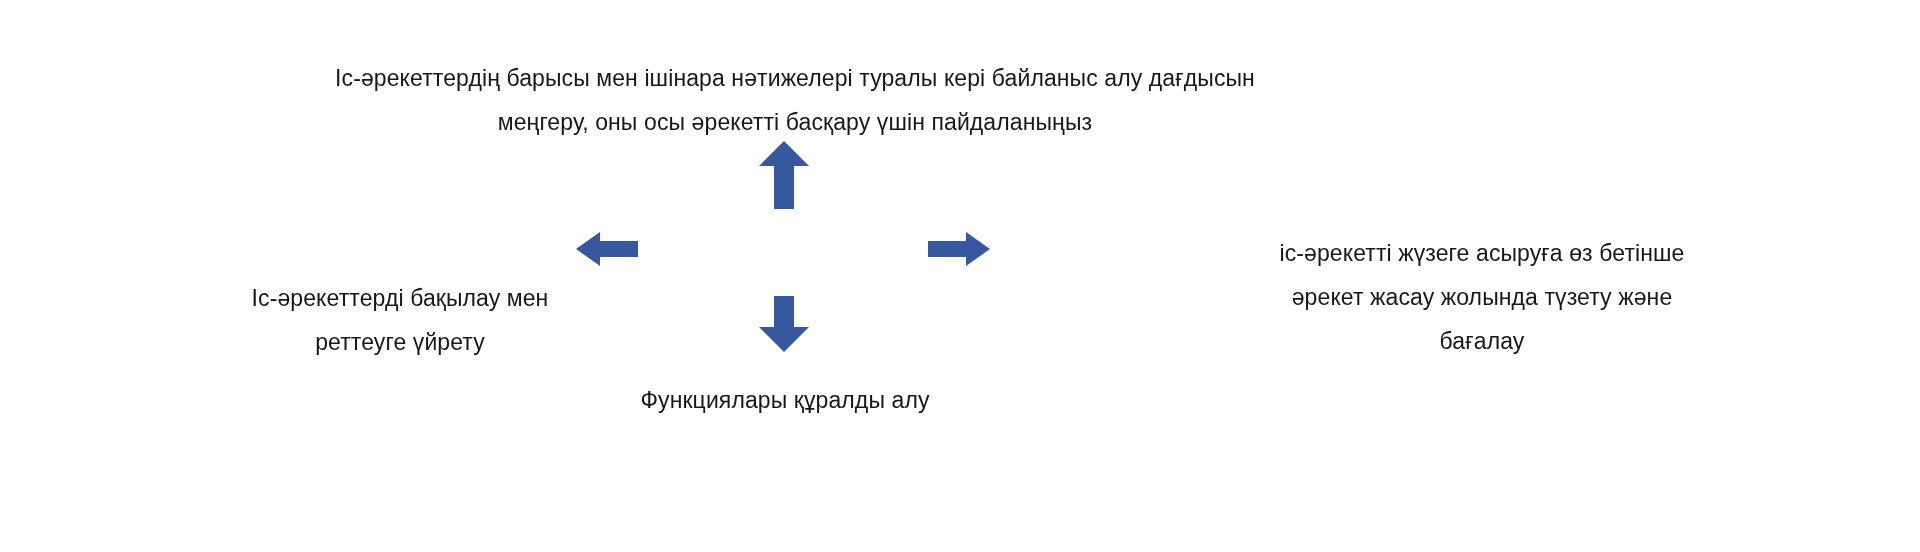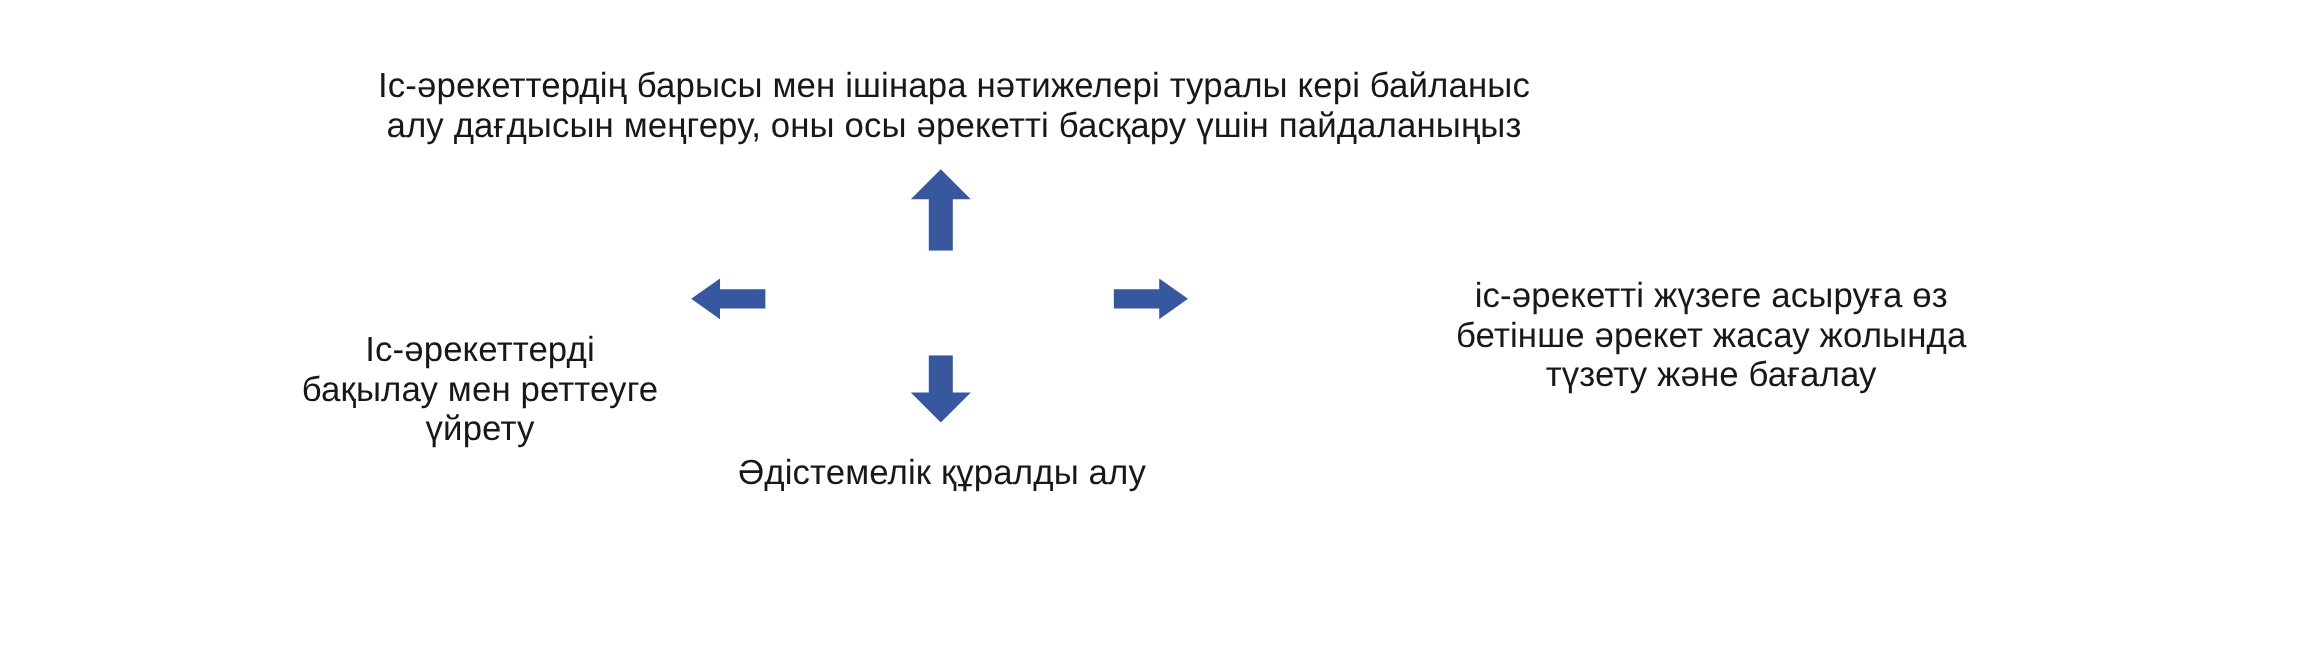--- a/index.html
+++ b/index.html
@@ -20,43 +20,43 @@
   .canvas {
     position: relative;
     width: 1920px;
     height: 552px;
   }
 
   
   .node-text {
     position: absolute;
     text-align: center;
-    font-size: 29px;
-    line-height: 33px;
+    font-size: 23px;
+    line-height: 44px;
     color: #181818;
     font-weight: 400;
     letter-spacing: 0.1px;
     white-space: pre-line;
   }
 
   #top-node {
     left: 290px;
     top: 56px;
     width: 1010px;
   }
 
   #left-node {
     left: 250px;
     top: 231px;
     width: 300px;
     margin-top: 45px;
   }
 
   #right-node {
-    left: 1196px;
+    left: 1252px;
     top: 231px;
     width: 460px;
   }
 
   #bottom-node {
     left: 610px;
     top: 378px;
     width: 350px;
   }
 
@@ -112,15 +112,15 @@
   </span>
 
   <div class="node-text" id="right-node">іс-әрекетті жүзеге асыруға өз бетінше әрекет жасау жолында түзету және бағалау</div>
 
   <span class="arrow" id="arrow-down">
     <svg width="50" height="56" viewBox="0 0 50 56" xmlns="http://www.w3.org/2000/svg">
       <polygon points="25,56 50,31 35,31 35,0 15,0 15,31 0,31" fill="#37589f"></polygon>
     </svg>
   </span>
 
-  <div class="node-text" id="bottom-node">Әдістемелік құралды алу</div>
+  <div class="node-text" id="bottom-node">Функциялары құралды алу</div>
 
 </div>
 
 </body></html>

